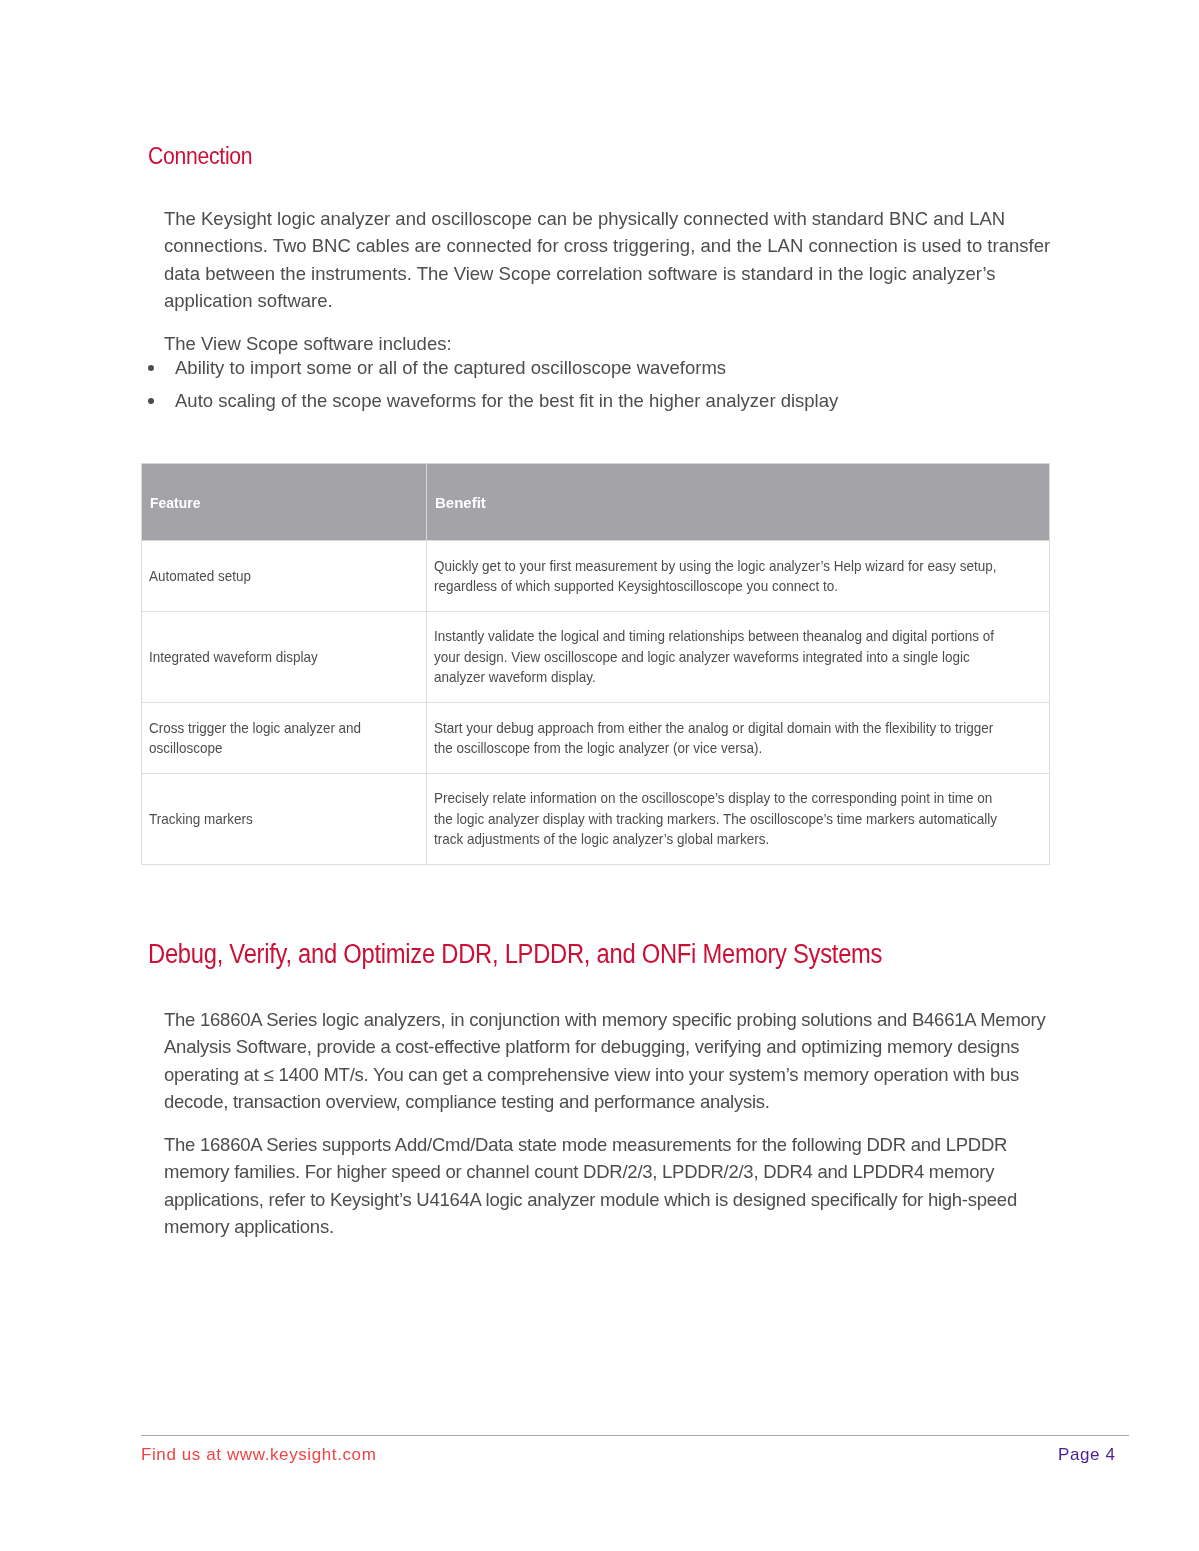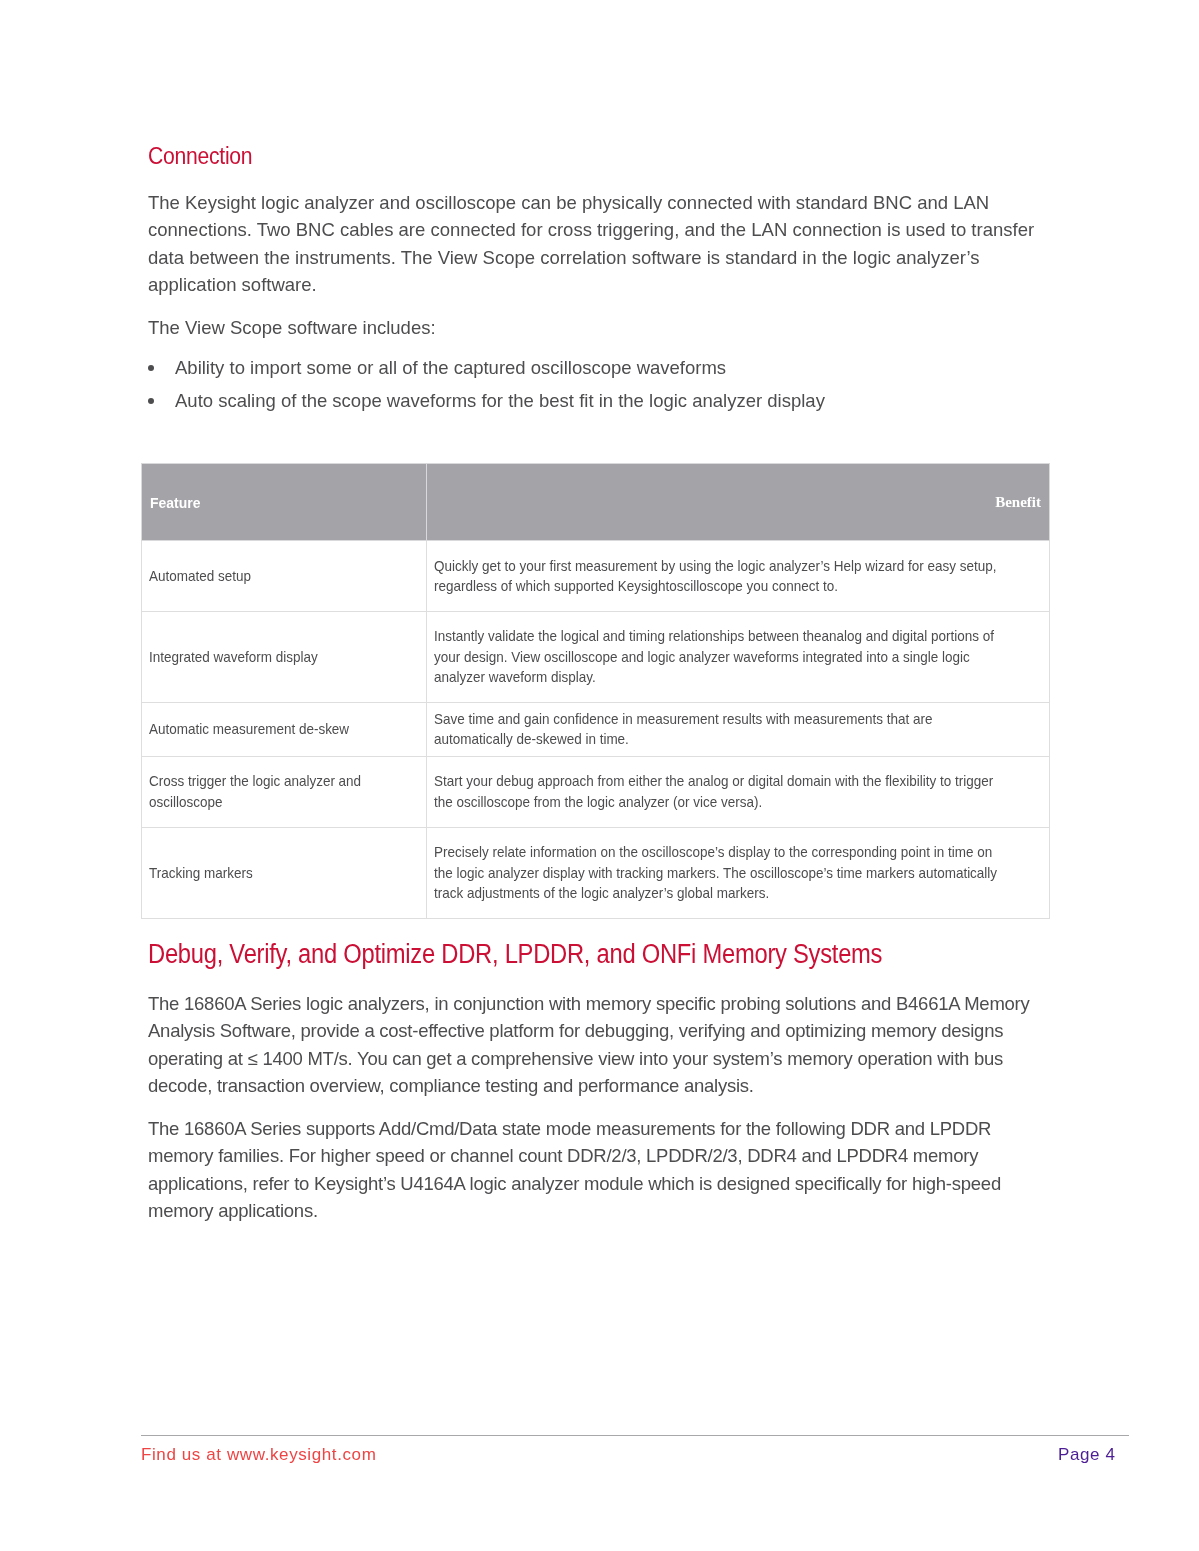--- a/index.html
+++ b/index.html
@@ -3,37 +3,37 @@
   <meta charset="utf-8">
   <style>
     html, body { margin: 0; padding: 0; background: #ffffff; }
     body { width: 1199px; height: 1551px; position: relative; overflow: hidden;
            font-family: "Liberation Sans", sans-serif; color: #4d4d4f; }
     .page { position: absolute; left: 0; top: 0; width: 1199px; height: 1551px; }
     h2.section-title { position: absolute; left: 148px; margin: 0; font-weight: normal;
            color: #cc0f35; font-family: "Liberation Sans", sans-serif; letter-spacing: -0.3px; }
     #h-connection { top: 143px; font-size: 23px; transform: scaleX(0.92); transform-origin: left; }
     #h-debug { top: 939px; font-size: 27px; transform: scaleX(0.88); transform-origin: left; white-space: nowrap; }
-    p.body { position: absolute; left: 148px; width: 905px; margin: 0; font-size: 18.5px;
+    p.body { position: absolute; left: 148px; width: 905px; margin: 16px; font-size: 18.5px;
            line-height: 27.3px; color: #4d4d4f; }
     #p-connection { top: 189px; }
     #p-includes { top: 314px; }
     ul.bullets { position: absolute; left: 148px; top: 352px; margin: 0; padding: 0; list-style: none; width: 900px; }
     ul.bullets li { position: relative; padding-left: 27px; font-size: 18.5px; line-height: 32.5px; color: #4d4d4f; }
     ul.bullets li .dot { position: absolute; left: 0; top: 13px; width: 6px; height: 6px; border-radius: 50%; background: #4d4d4f; }
     #p-debug { top: 990px; }
     #p-support { top: 1115px; }
     p.narrow { letter-spacing: -0.25px; }
 
     table.feat { position: absolute; left: 141px; top: 463px; width: 909px; border-collapse: collapse;
            font-size: 14.5px; color: #4d4d4f; }
     table.feat th { background: #a4a3a8; color: #ffffff; font-weight: bold; height: 46px; padding: 15px 8px;
            border: 1px solid #d9d9db; font-size: 15px; }
     table.feat th.c1 { text-align: left; width: 268px; }
-    table.feat th.c2 { text-align: right; font-family: Liberation Serif, serif; }
+    table.feat th.c2 { text-align: left; }
     table.feat td { border: 1px solid #dededf; padding: 6px 7px; vertical-align: middle; line-height: 20.4px; }
     table.feat td.c1 { width: 269px; }
     .cond { display: inline-block; transform: scaleX(0.93); transform-origin: left; }
     tr.r0 td { height: 58px; }
     tr.r1 td { height: 78px; }
     tr.r2 td { height: 40px; }
     tr.r3 td { height: 58px; }
     tr.r4 td { height: 78px; }
 
     .footer-rule { position: absolute; left: 141px; top: 1435px; width: 988px; height: 1px; background: #a8a8aa; }
@@ -51,43 +51,39 @@
 
   <p class="body" id="p-includes">The View Scope software includes:</p>
 
   <ul class="bullets">
     <li>
       <span class="dot"></span>
       <span>Ability to import some or all of the captured oscilloscope waveforms</span>
     </li>
     <li>
       <span class="dot"></span>
-      <span>Auto scaling of the scope waveforms for the best fit in the logic analyzer display</span>
+      <span>Auto scaling of the scope waveforms for the best fit in the higher analyzer display</span>
     </li>
   </ul>
 
   <table class="feat">
     <thead>
       <tr>
         <th class="c1"><span class="cond">Feature</span></th>
         <th class="c2"><span>Benefit</span></th>
       </tr>
     </thead>
     <tbody>
       <tr class="r0">
         <td class="c1"><span class="cond">Automated setup</span></td>
         <td><span class="cond">Quickly get to your first measurement by using the logic analyzer’s Help wizard for easy setup, regardless of which supported Keysightoscilloscope you connect to.</span></td>
       </tr>
       <tr class="r1">
         <td class="c1"><span class="cond">Integrated waveform display</span></td>
         <td><span class="cond">Instantly validate the logical and timing relationships between theanalog and digital portions of your design. View oscilloscope and logic analyzer waveforms integrated into a single logic analyzer waveform display.</span></td>
-      </tr>
-      <tr class="r2">
-        <td class="c1"><span class="cond">Automatic measurement de-skew</span></td>
-        <td><span class="cond">Save time and gain confidence in measurement results with measurements that are automatically de-skewed in time.</span></td>
       </tr>
       <tr class="r3">
         <td class="c1"><span class="cond">Cross trigger the logic analyzer and oscilloscope</span></td>
         <td><span class="cond">Start your debug approach from either the analog or digital domain with the flexibility to trigger the oscilloscope from the logic analyzer (or vice versa).</span></td>
       </tr>
       <tr class="r4">
         <td class="c1"><span class="cond">Tracking markers</span></td>
         <td><span class="cond">Precisely relate information on the oscilloscope’s display to the corresponding point in time on the logic analyzer display with tracking markers. The oscilloscope’s time markers automatically track adjustments of the logic analyzer’s global markers.</span></td>
       </tr>
     </tbody>

